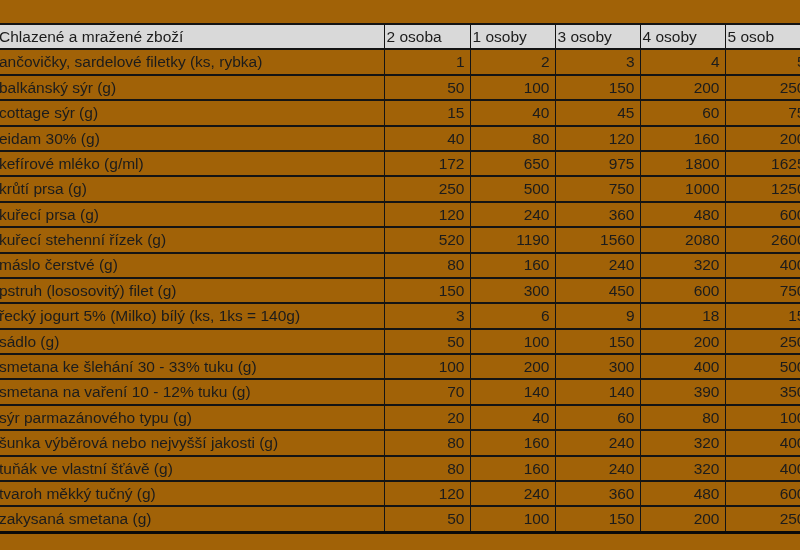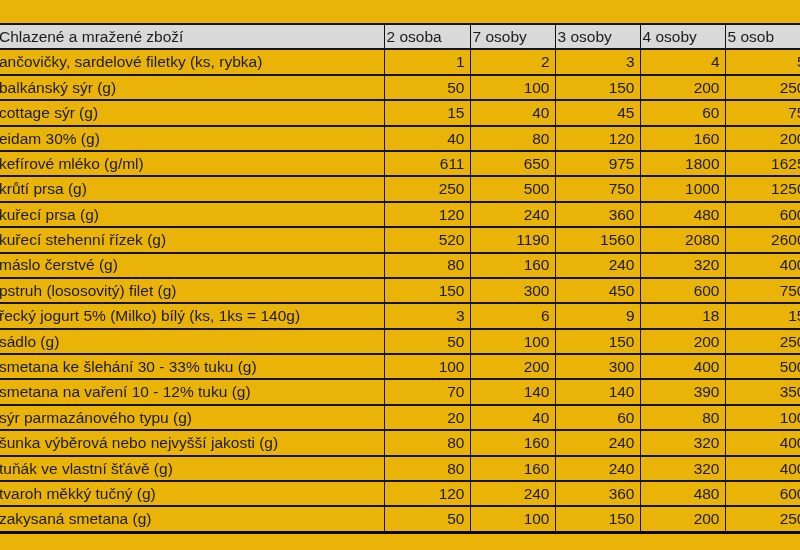--- a/index.html
+++ b/index.html
@@ -1,20 +1,20 @@
 <!DOCTYPE html>
 <html><head>
 <meta charset="utf-8">
 <style>
   html, body { margin: 0; padding: 0; background: #ffffff; }
   .viewport {
     position: relative;
     width: 800px;
     height: 550px;
-    background: #eab308;
+    background: #a16207;
     overflow: hidden;
     font-family: "Liberation Sans", sans-serif;
   }
   table.grid {
     position: absolute;
     left: -5px;
     top: 23px;
     border-collapse: collapse;
     table-layout: fixed;
     width: 815px;
@@ -54,21 +54,21 @@
       <col style="width:86px">
       <col style="width:85px">
       <col style="width:85px">
       <col style="width:85px">
       <col style="width:86px">
     </colgroup>
     <thead>
       <tr>
         <th>Chlazené a mražené zboží</th>
         <th>2 osoba</th>
-        <th>7 osoby</th>
+        <th>1 osoby</th>
         <th>3 osoby</th>
         <th>4 osoby</th>
         <th>5 osob</th>
       </tr>
     </thead>
     <tbody>
         <tr>
           <td class="label-cell">ančovičky, sardelové filetky (ks, rybka)</td>
           <td class="value-cell">1</td>
           <td class="value-cell">2</td>
@@ -95,21 +95,21 @@
         <tr>
           <td class="label-cell">eidam 30% (g)</td>
           <td class="value-cell">40</td>
           <td class="value-cell">80</td>
           <td class="value-cell">120</td>
           <td class="value-cell">160</td>
           <td class="value-cell">200</td>
         </tr>
         <tr>
           <td class="label-cell">kefírové mléko (g/ml)</td>
-          <td class="value-cell">611</td>
+          <td class="value-cell">172</td>
           <td class="value-cell">650</td>
           <td class="value-cell">975</td>
           <td class="value-cell">1800</td>
           <td class="value-cell">1625</td>
         </tr>
         <tr>
           <td class="label-cell">krůtí prsa (g)</td>
           <td class="value-cell">250</td>
           <td class="value-cell">500</td>
           <td class="value-cell">750</td>

